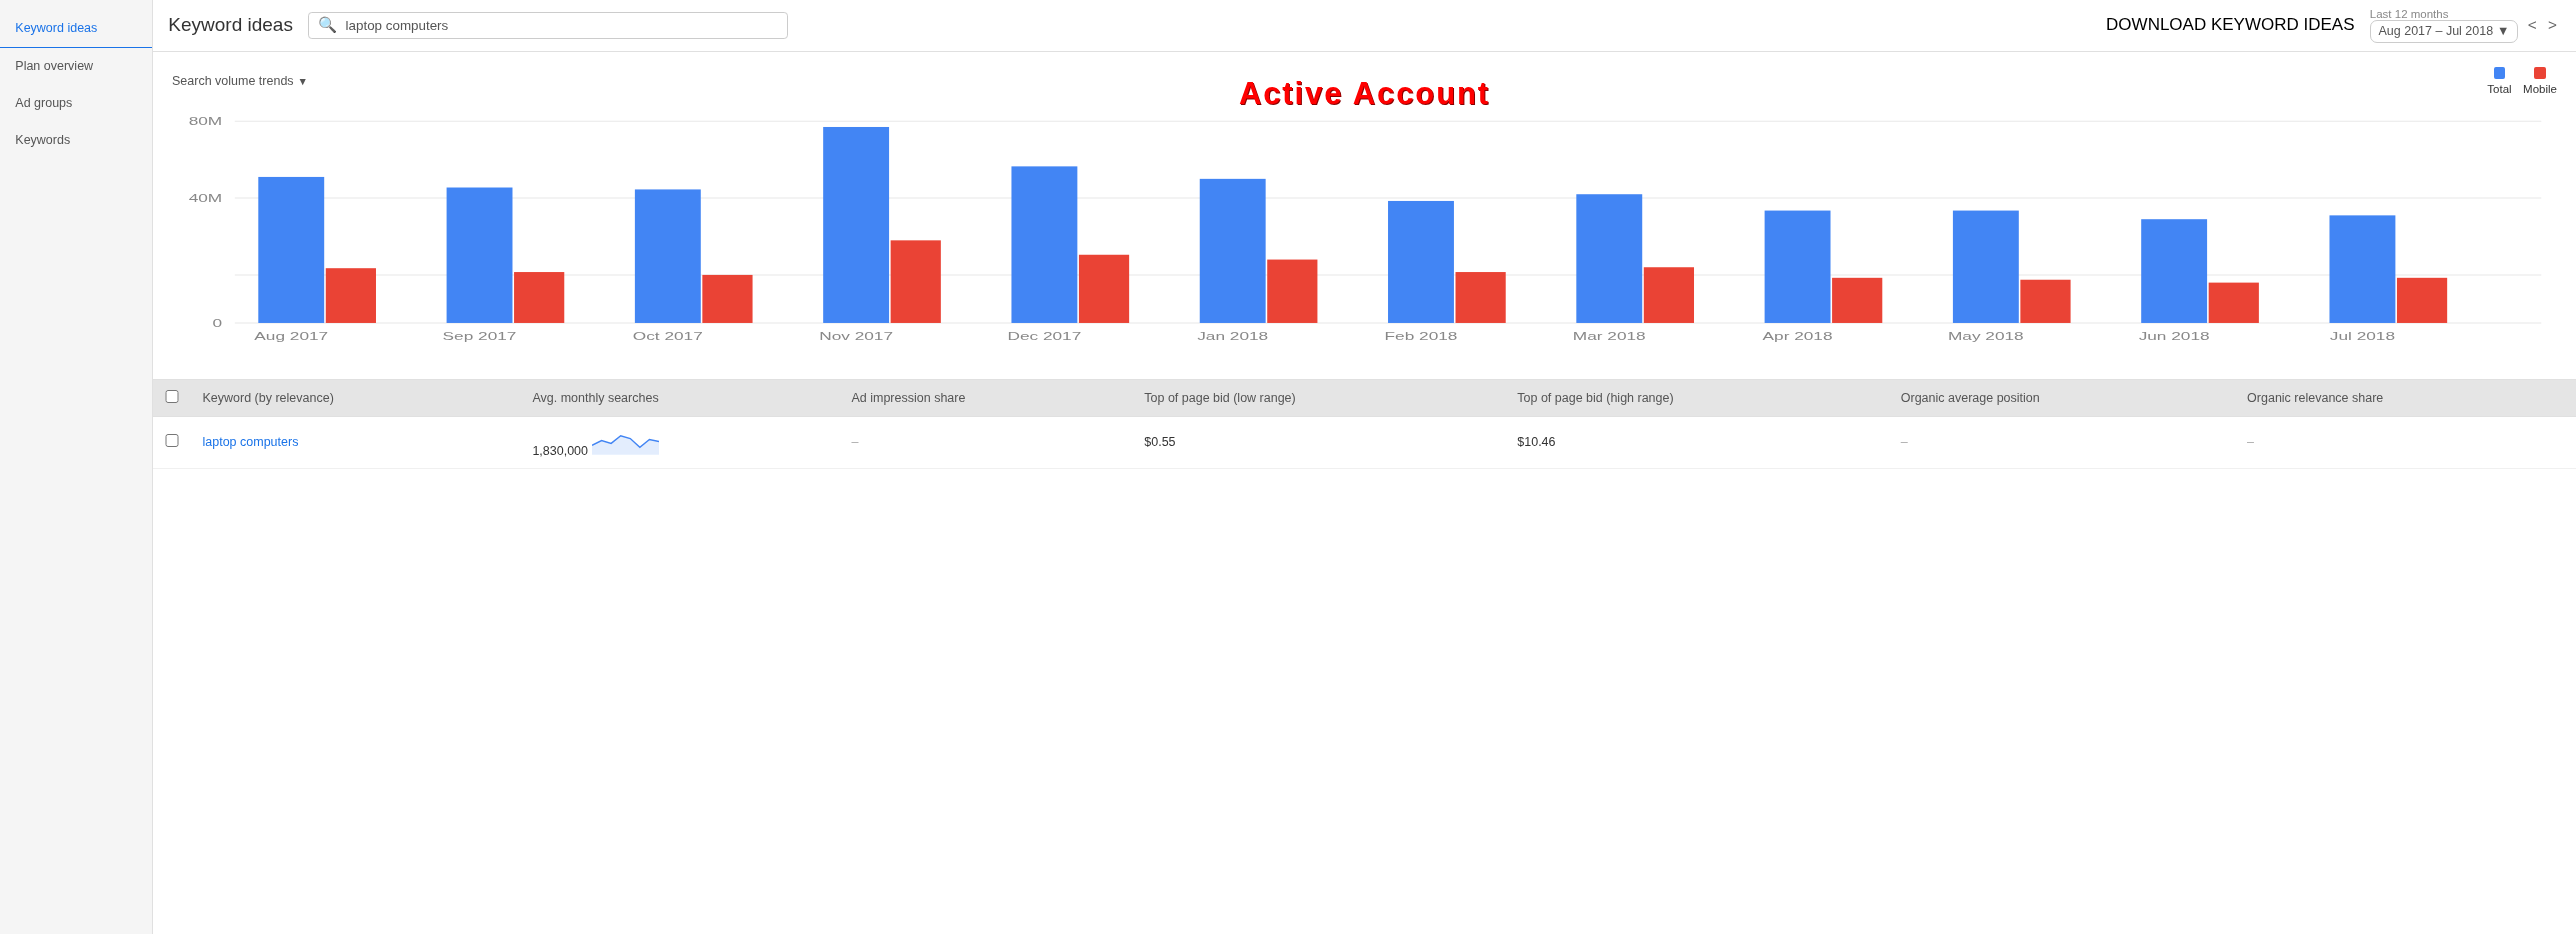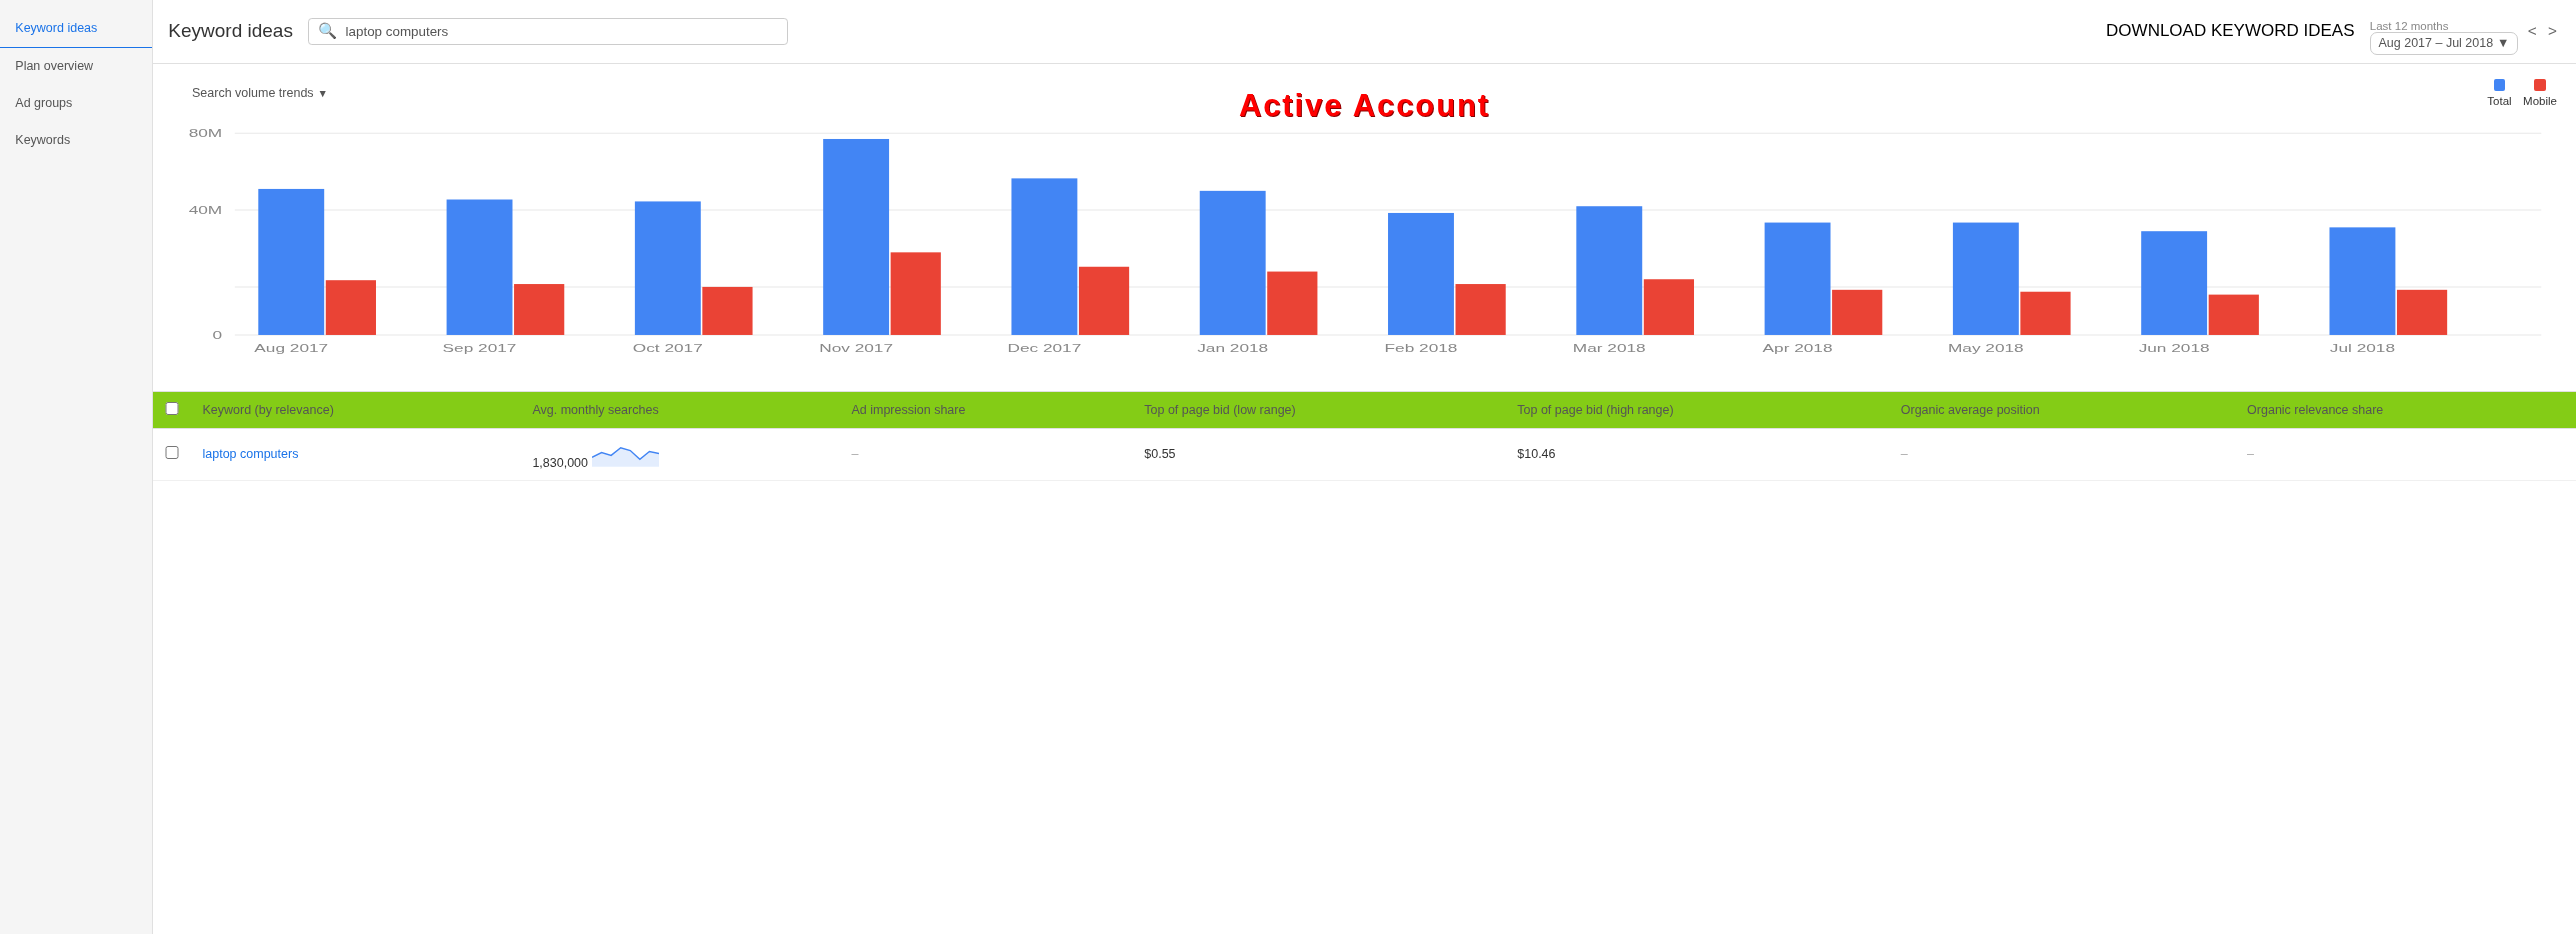--- a/index.html
+++ b/index.html
@@ -113,21 +113,20 @@
     .chart-header {
       display: flex;
       align-items: center;
       justify-content: space-between;
       margin-bottom: 7.7px;
     }
     .chart-title-row {
       display: flex;
       align-items: center;
       gap: 4px;
-      margin-left: 20px;
     }
     .chart-title {
       font-size: 12.5px;
       color: #555;
     }
     .chart-dropdown-icon { font-size: 10.5px; color: #555; }
     .legend {
       display: flex;
       align-items: center;
       gap: 11.5px;
@@ -178,21 +177,21 @@
       width: 100%;
       border-collapse: collapse;
       font-size: 12.5px;
     }
     thead th {
       padding: 9.6px 11.5px;
       text-align: left;
       font-weight: 500;
       color: #555;
       border-bottom: 1px solid #e0e0e0;
-      background: #84cc16;
+      background: #e5e5e5;
       white-space: nowrap;
     }
     thead th:first-child { width: 38px; text-align: center; }
     tbody td {
       padding: 9.6px 11.5px;
       border-bottom: 1px solid #f0f0f0;
       color: #333;
     }
     tbody td:first-child { text-align: center; }
     .keyword-name { color: #1a73e8; }
@@ -238,21 +237,21 @@
 
   <div class="header">
     <span class="header-title">Keyword ideas</span>
     <div class="search-bar">
       <span class="search-icon">🔍</span>
       <input class="search-input" type="text" value="laptop computers" style="">
     </div>
     <div class="header-right">
       <span class="download-link">DOWNLOAD KEYWORD IDEAS</span>
       <div class="date-range">
-        <div style="display:flex;flex-direction:column;margin-top:12px;">
+        <div style="display:flex;flex-direction:column;">
           <span class="date-range-text">Last 12 months</span>
           <div class="date-dropdown">
             <span>Aug 2017 – Jul 2018</span>
             <span>▼</span>
           </div>
         </div>
         <div class="nav-arrows">
           <span class="nav-arrow">&lt;</span>
           <span class="nav-arrow">&gt;</span>
         </div>

